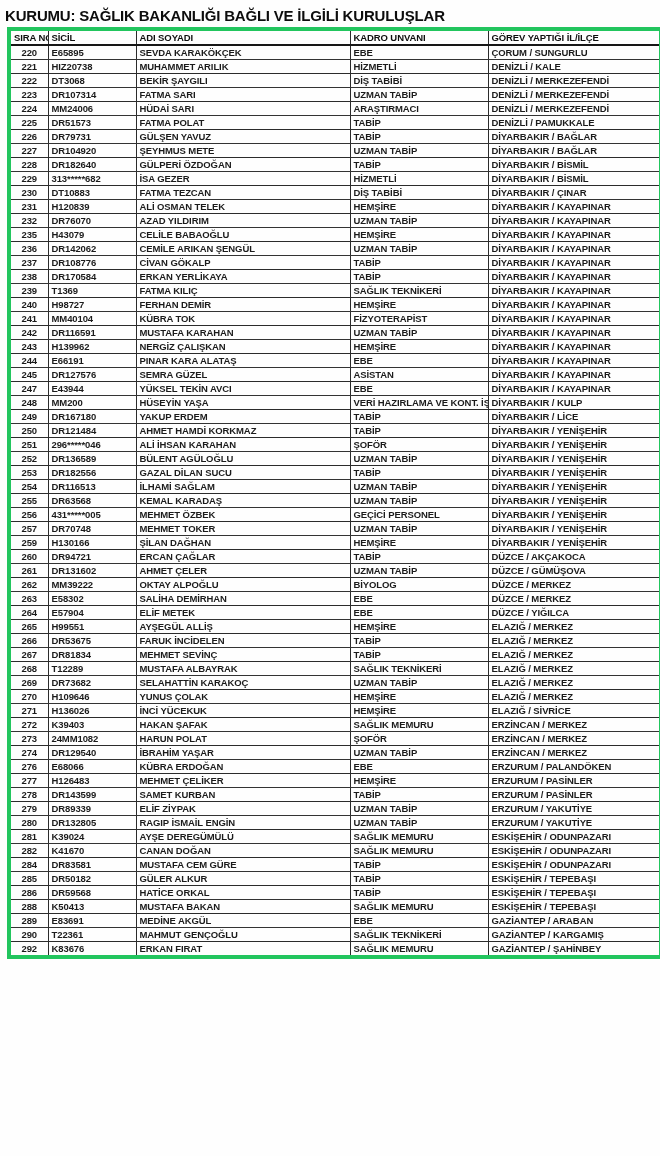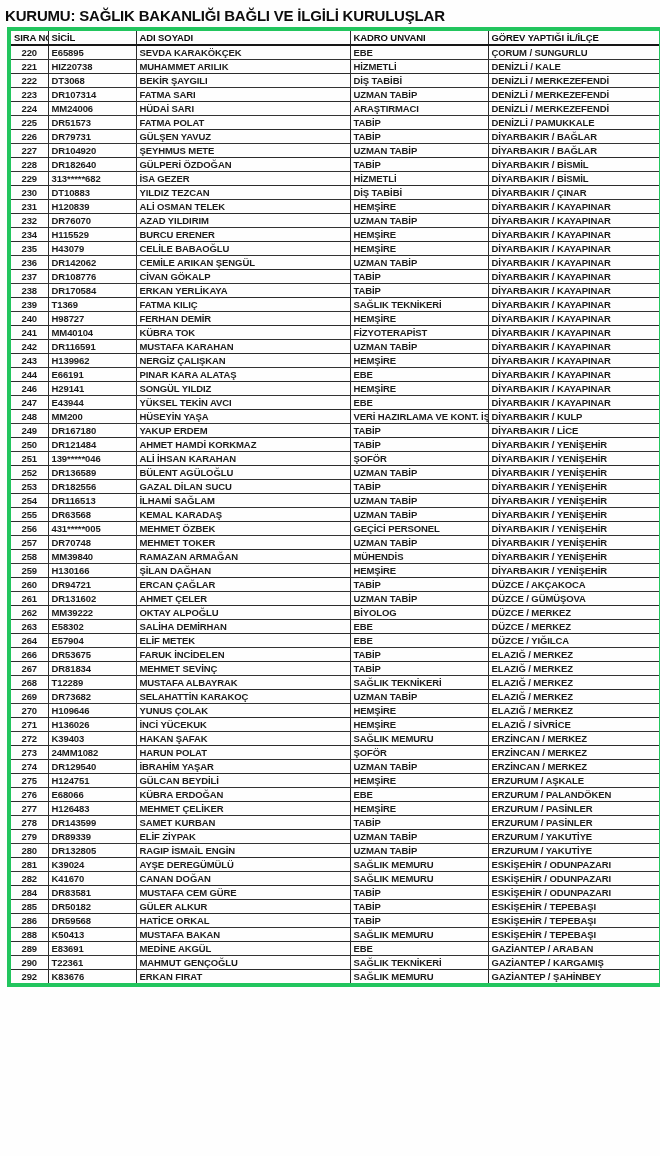--- a/index.html
+++ b/index.html
@@ -152,43 +152,36 @@
         <tr>
           <td class="num">229</td>
           <td>313*****682</td>
           <td>İSA GEZER</td>
           <td>HİZMETLİ</td>
           <td>DİYARBAKIR / BİSMİL</td>
         </tr>
         <tr>
           <td class="num">230</td>
           <td>DT10883</td>
-          <td>YILDIZ TEZCAN</td>
+          <td>FATMA TEZCAN</td>
           <td>DİŞ TABİBİ</td>
           <td>DİYARBAKIR / ÇINAR</td>
         </tr>
         <tr>
           <td class="num">231</td>
           <td>H120839</td>
           <td>ALİ OSMAN TELEK</td>
           <td>HEMŞİRE</td>
           <td>DİYARBAKIR / KAYAPINAR</td>
         </tr>
         <tr>
           <td class="num">232</td>
           <td>DR76070</td>
           <td>AZAD YILDIRIM</td>
           <td>UZMAN TABİP</td>
-          <td>DİYARBAKIR / KAYAPINAR</td>
-        </tr>
-        <tr>
-          <td class="num">234</td>
-          <td>H115529</td>
-          <td>BURCU ERENER</td>
-          <td>HEMŞİRE</td>
           <td>DİYARBAKIR / KAYAPINAR</td>
         </tr>
         <tr>
           <td class="num">235</td>
           <td>H43079</td>
           <td>CELİLE BABAOĞLU</td>
           <td>HEMŞİRE</td>
           <td>DİYARBAKIR / KAYAPINAR</td>
         </tr>
         <tr>
@@ -248,24 +241,24 @@
           <td>DİYARBAKIR / KAYAPINAR</td>
         </tr>
         <tr>
           <td class="num">244</td>
           <td>E66191</td>
           <td>PINAR KARA ALATAŞ</td>
           <td>EBE</td>
           <td>DİYARBAKIR / KAYAPINAR</td>
         </tr>
         <tr>
-          <td class="num">246</td>
-          <td>H29141</td>
-          <td>SONGÜL YILDIZ</td>
-          <td>HEMŞİRE</td>
+          <td class="num">245</td>
+          <td>DR127576</td>
+          <td>SEMRA GÜZEL</td>
+          <td>ASİSTAN</td>
           <td>DİYARBAKIR / KAYAPINAR</td>
         </tr>
         <tr>
           <td class="num">247</td>
           <td>E43944</td>
           <td>YÜKSEL TEKİN AVCI</td>
           <td>EBE</td>
           <td>DİYARBAKIR / KAYAPINAR</td>
         </tr>
         <tr>
@@ -284,21 +277,21 @@
         </tr>
         <tr>
           <td class="num">250</td>
           <td>DR121484</td>
           <td>AHMET HAMDİ KORKMAZ</td>
           <td>TABİP</td>
           <td>DİYARBAKIR / YENİŞEHİR</td>
         </tr>
         <tr>
           <td class="num">251</td>
-          <td>139*****046</td>
+          <td>296*****046</td>
           <td>ALİ İHSAN KARAHAN</td>
           <td>ŞOFÖR</td>
           <td>DİYARBAKIR / YENİŞEHİR</td>
         </tr>
         <tr>
           <td class="num">252</td>
           <td>DR136589</td>
           <td>BÜLENT AGÜLOĞLU</td>
           <td>UZMAN TABİP</td>
           <td>DİYARBAKIR / YENİŞEHİR</td>
@@ -329,27 +322,20 @@
           <td>431*****005</td>
           <td>MEHMET ÖZBEK</td>
           <td>GEÇİCİ PERSONEL</td>
           <td>DİYARBAKIR / YENİŞEHİR</td>
         </tr>
         <tr>
           <td class="num">257</td>
           <td>DR70748</td>
           <td>MEHMET TOKER</td>
           <td>UZMAN TABİP</td>
-          <td>DİYARBAKIR / YENİŞEHİR</td>
-        </tr>
-        <tr>
-          <td class="num">258</td>
-          <td>MM39840</td>
-          <td>RAMAZAN ARMAĞAN</td>
-          <td>MÜHENDİS</td>
           <td>DİYARBAKIR / YENİŞEHİR</td>
         </tr>
         <tr>
           <td class="num">259</td>
           <td>H130166</td>
           <td>ŞİLAN DAĞHAN</td>
           <td>HEMŞİRE</td>
           <td>DİYARBAKIR / YENİŞEHİR</td>
         </tr>
         <tr>
@@ -381,20 +367,27 @@
           <td>DÜZCE / MERKEZ</td>
         </tr>
         <tr>
           <td class="num">264</td>
           <td>E57904</td>
           <td>ELİF METEK</td>
           <td>EBE</td>
           <td>DÜZCE / YIĞILCA</td>
         </tr>
         <tr>
+          <td class="num">265</td>
+          <td>H99551</td>
+          <td>AYŞEGÜL ALLİŞ</td>
+          <td>HEMŞİRE</td>
+          <td>ELAZIĞ / MERKEZ</td>
+        </tr>
+        <tr>
           <td class="num">266</td>
           <td>DR53675</td>
           <td>FARUK İNCİDELEN</td>
           <td>TABİP</td>
           <td>ELAZIĞ / MERKEZ</td>
         </tr>
         <tr>
           <td class="num">267</td>
           <td>DR81834</td>
           <td>MEHMET SEVİNÇ</td>
@@ -444,27 +437,20 @@
           <td>ERZİNCAN / MERKEZ</td>
         </tr>
         <tr>
           <td class="num">274</td>
           <td>DR129540</td>
           <td>İBRAHİM YAŞAR</td>
           <td>UZMAN TABİP</td>
           <td>ERZİNCAN / MERKEZ</td>
         </tr>
         <tr>
-          <td class="num">275</td>
-          <td>H124751</td>
-          <td>GÜLCAN BEYDİLİ</td>
-          <td>HEMŞİRE</td>
-          <td>ERZURUM / AŞKALE</td>
-        </tr>
-        <tr>
           <td class="num">276</td>
           <td>E68066</td>
           <td>KÜBRA ERDOĞAN</td>
           <td>EBE</td>
           <td>ERZURUM / PALANDÖKEN</td>
         </tr>
         <tr>
           <td class="num">277</td>
           <td>H126483</td>
           <td>MEHMET ÇELİKER</td>

